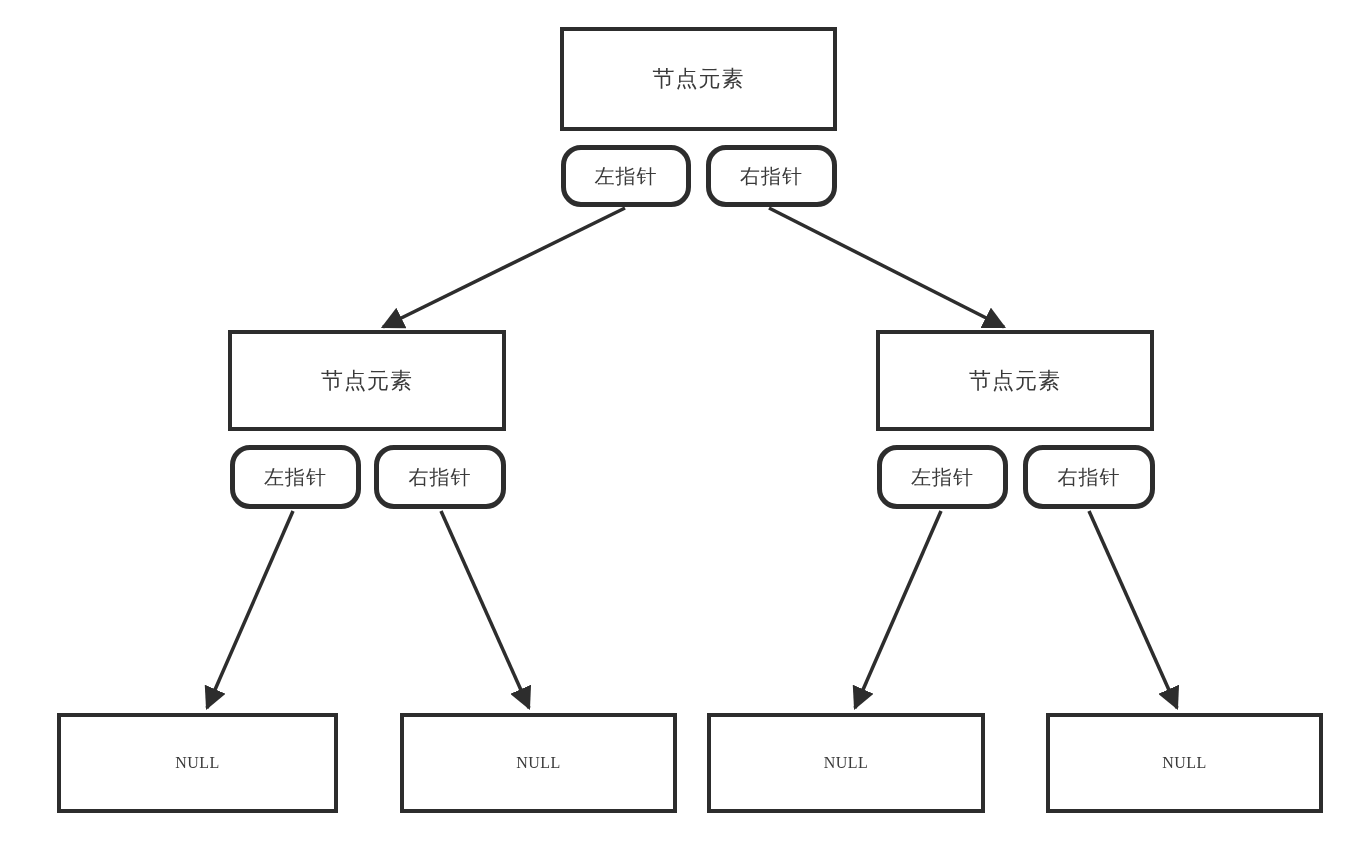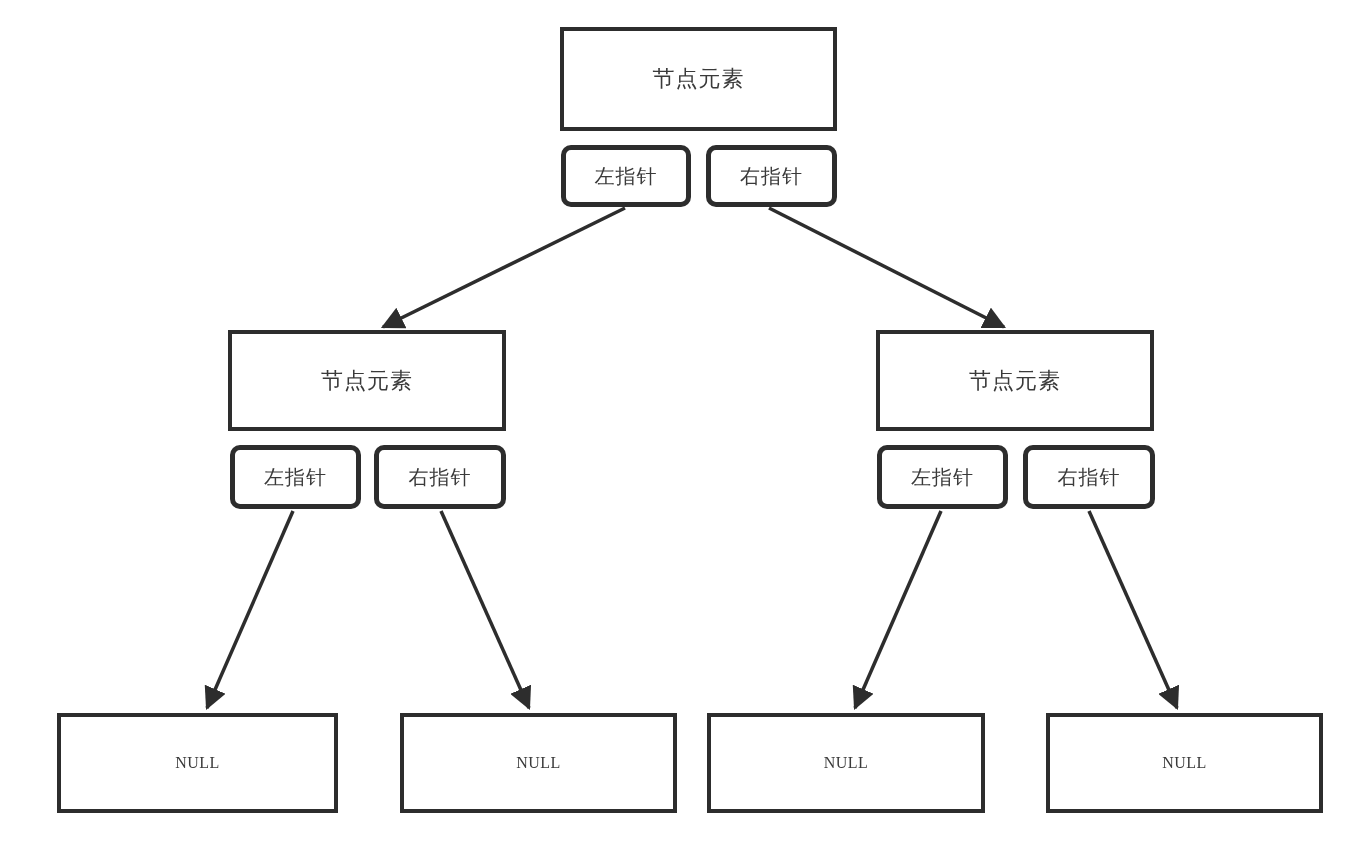--- a/index.html
+++ b/index.html
@@ -33,21 +33,21 @@
     display: flex;
     align-items: center;
     justify-content: center;
     background: var(--bg);
     border: 4px solid var(--border);
     font-size: 22px;
     letter-spacing: 1px;
     text-align: center;
   }
   .ptr {
-    border-radius: 10px;
+    border-radius: 20px;
     border-width: 5px;
     font-size: 20px;
   }
   .null-box { font-size: 16px; letter-spacing: 0.5px; }
 
   
   .root-elem      { left: 560px; top: 27px;  width: 277px; height: 104px; }
   .root-left-ptr  { left: 561px; top: 145px; width: 130px; height: 62px; }
   .root-right-ptr { left: 706px; top: 145px; width: 131px; height: 62px; }
 

